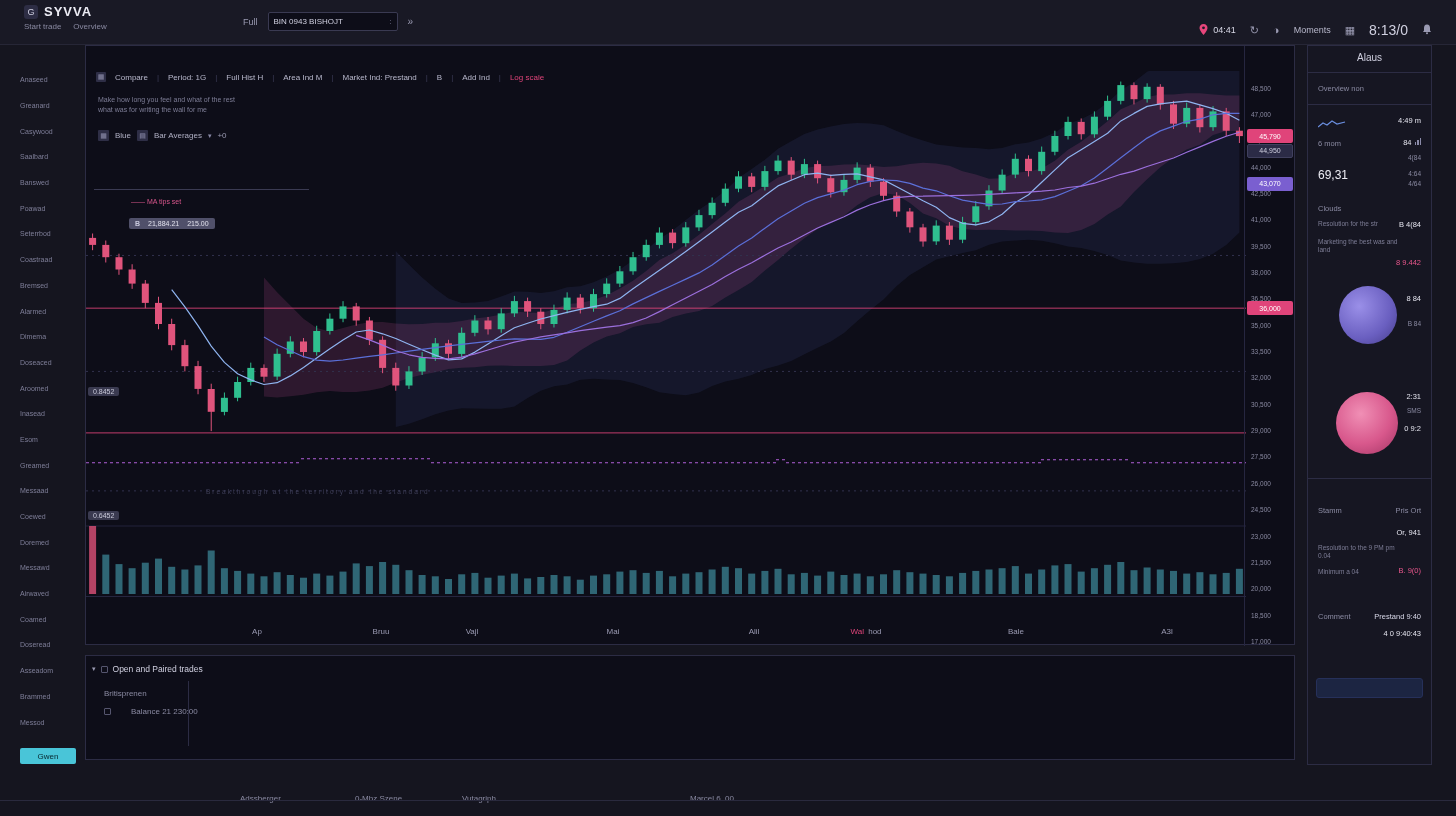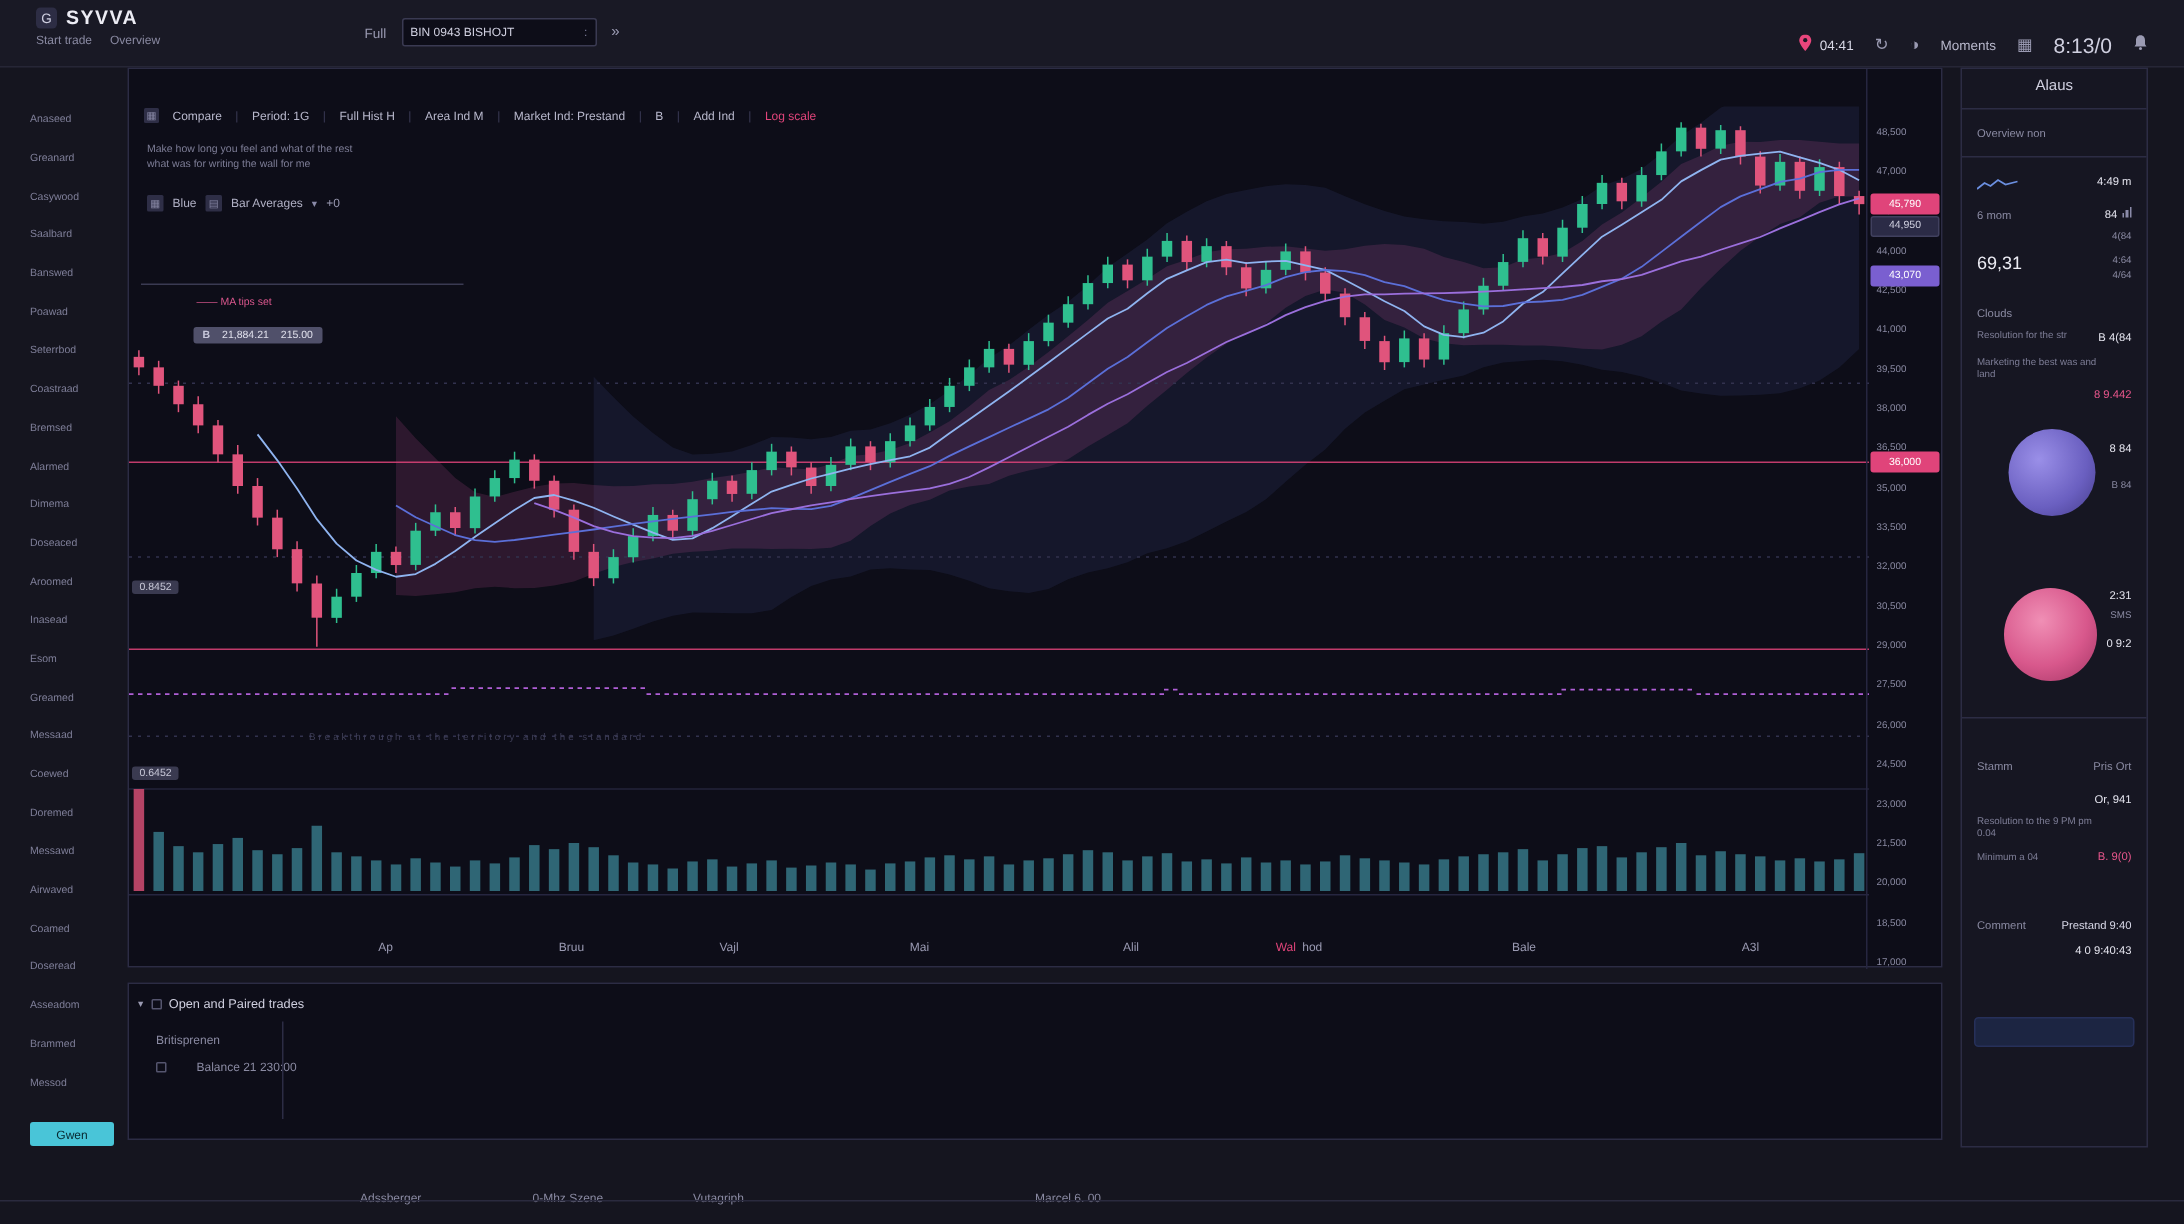--- a/index.html
+++ b/index.html
@@ -490,21 +490,21 @@
         <div class="tick" style="top: 618.312px;">15,500</div>
         <div class="tick" style="top: 644.664px;">14,000</div>
         <div class="axis-tag tag-pink" style="top: 83.1773px;">45,790</div>
         <div class="axis-tag tag-dark" style="top: 97.9344px;">44,950</div>
         <div class="axis-tag tag-purple" style="top: 130.962px;">43,070</div>
         <div class="axis-tag tag-pink" style="top: 255.168px;">36,000</div>
       </div>
     <div class="xaxis">
         <div class="xlab" style="left: 171px;">Ap</div>
         <div class="xlab" style="left: 295px;">Bruu</div>
-        <div class="xlab" style="left: 400px;">Vajl</div>
+        <div class="xlab" style="left: 386px;">Vajl</div>
         <div class="xlab" style="left: 527px;">Mai</div>
         <div class="xlab" style="left: 668px;">Alil</div>
         <div class="xlab" style="left: 780px;"><span class="accent">Wal</span> hod</div>
         <div class="xlab" style="left: 930px;">Bale</div>
         <div class="xlab" style="left: 1061px; margin-left: 20px;">A3l</div>
       </div>
 
     <div class="chart-toolbar">
         <span class="ct-icon">▦</span>
         <span class="ct-item">Compare</span>

